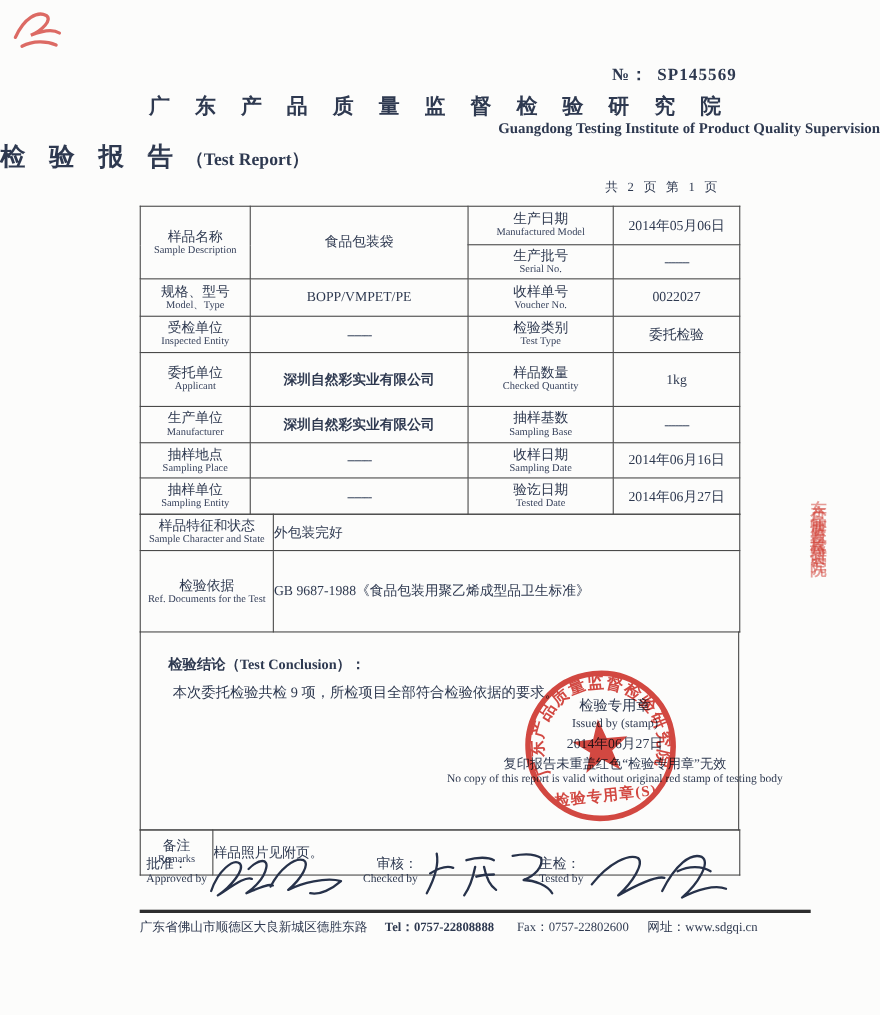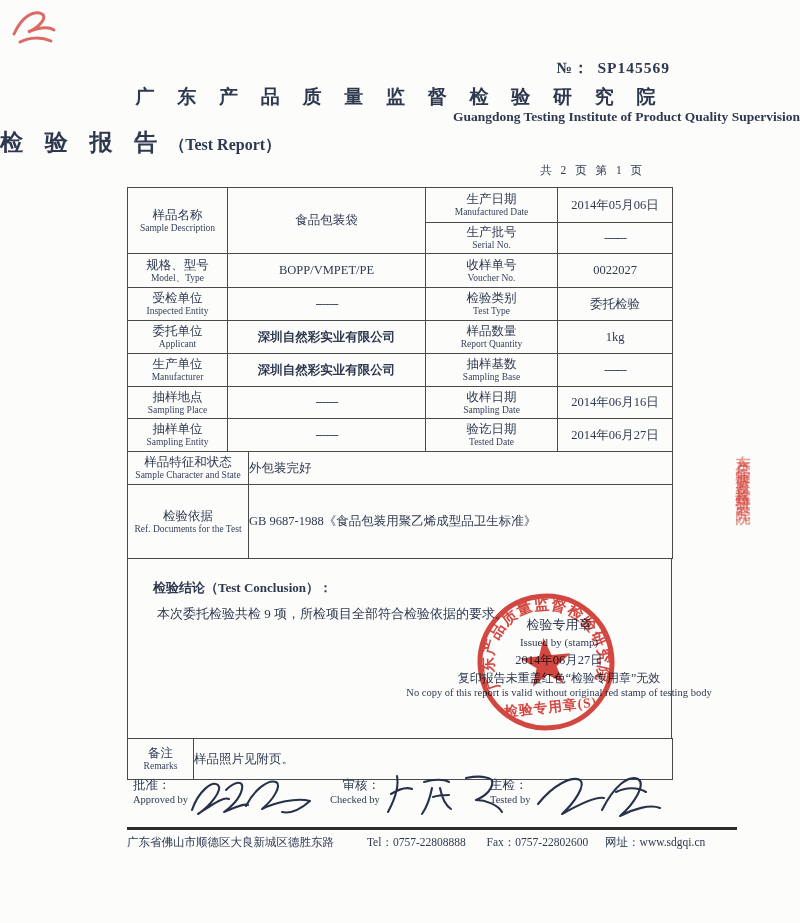--- a/index.html
+++ b/index.html
@@ -15,21 +15,21 @@
   
   .report-no{top:58px;right:130px;font-size:15.5px;font-weight:bold;letter-spacing:1px;}
   .report-no .num{margin-left:8px;}
   .institute-cn{top:84px;left:0;width:100%;text-align:center;
     font-size:19px;font-weight:bold;letter-spacing:9px;}
   .institute-en{top:109px;left:0;width:100%;text-align:right;
     font-size:13.5px;font-weight:bold;}
   .report-title{top:127px;left:0;width:100%;}
   .report-title .tcn{font-size:23px;font-weight:bold;letter-spacing:8px;}
   .report-title .ten{font-size:16px;font-weight:bold;letter-spacing:0;}
-  .pagination{top:163px;right:155px;font-size:11.5px;letter-spacing:3px;}
+  .pagination{top:163px;right:145px;font-size:11.5px;letter-spacing:3px;}
 
   
   .doc{left:127px;top:187px;width:545px;}
   table.tbl{border-collapse:collapse;width:545px;table-layout:fixed;}
   table.tbl + table.tbl, .concl, .tbl-remarks{margin-top:-1px;}
   .tbl td{border:1px solid #4a4a4a;padding:0;vertical-align:middle;text-align:center;}
   .lab .cn{font-size:12.5px;line-height:1.3;}
   .lab .en{font-size:9.5px;line-height:1.2;color:#37425c;}
   .val{font-size:12.5px;}
   .val.left{text-align:left;}
@@ -64,21 +64,21 @@
   .sig-label .cn{font-size:12.5px;line-height:1.35;}
   .sig-label .en{font-size:10.5px;line-height:1.2;}
   .sig-svg{margin-left:-4px;margin-top:-2px;}
   .sig-svg path{stroke:#27324a;stroke-width:2.1;fill:none;
     stroke-linecap:round;stroke-linejoin:round;}
 
   
   .footer-rule{left:127px;top:827px;width:610px;height:2.5px;background:#2d2d2d;}
   .footer{left:127px;top:835px;font-size:11.5px;white-space:nowrap;}
   .footer span{margin-right:0;}
-  .footer .gap1{margin-left:30px;} .footer .gap2{margin-left:18px;} .footer .gap3{margin-left:14px;}
+  .footer .gap1{margin-left:13px;font-weight:bold;} .footer .gap2{margin-left:18px;} .footer .gap3{margin-left:14px;}
 
   
   .corner-mark{left:8px;top:4px;opacity:.75;}
   .corner-mark path{stroke:#d23a32;stroke-width:3;fill:none;stroke-linecap:round;}
   .edge-ghost{left:733px;top:442px;height:265px;
     writing-mode:vertical-rl;text-orientation:upright;
     font-size:15px;letter-spacing:5px;color:rgba(208,58,48,.5);font-weight:bold;}
 </style>
 </head>
 <body>
@@ -112,21 +112,21 @@
         </colgroup>
       <tbody>
           <tr style="height:35px">
         <td class="lab" rowspan="2">
           <div class="cn">样品名称</div>
           <div class="en">Sample Description</div>
         </td>
         <td class="val" rowspan="2">食品包装袋</td>
         <td class="lab">
           <div class="cn">生产日期</div>
-          <div class="en">Manufactured Date</div>
+          <div class="en">Manufactured Model</div>
         </td>
         <td class="val">2014年05月06日</td>
       </tr>
       <tr style="height:31px">
         <td class="lab">
           <div class="cn">生产批号</div>
           <div class="en">Serial No.</div>
         </td>
         <td class="val dash">-------</td>
       </tr>
@@ -147,29 +147,29 @@
           <div class="cn">受检单位</div>
           <div class="en">Inspected Entity</div>
         </td>
         <td class="val dash">-------</td>
         <td class="lab">
           <div class="cn">检验类别</div>
           <div class="en">Test Type</div>
         </td>
         <td class="val">委托检验</td>
       </tr>
-      <tr style="height:33px">
+      <tr style="height:49px">
         <td class="lab">
           <div class="cn">委托单位</div>
           <div class="en">Applicant</div>
         </td>
         <td class="val" style="font-weight:bold">深圳自然彩实业有限公司</td>
         <td class="lab">
           <div class="cn">样品数量</div>
-          <div class="en">Report Quantity</div>
+          <div class="en">Checked Quantity</div>
         </td>
         <td class="val">1kg</td>
       </tr>
       <tr style="height:33px">
         <td class="lab">
           <div class="cn">生产单位</div>
           <div class="en">Manufacturer</div>
         </td>
         <td class="val" style="font-weight:bold">深圳自然彩实业有限公司</td>
         <td class="lab">

